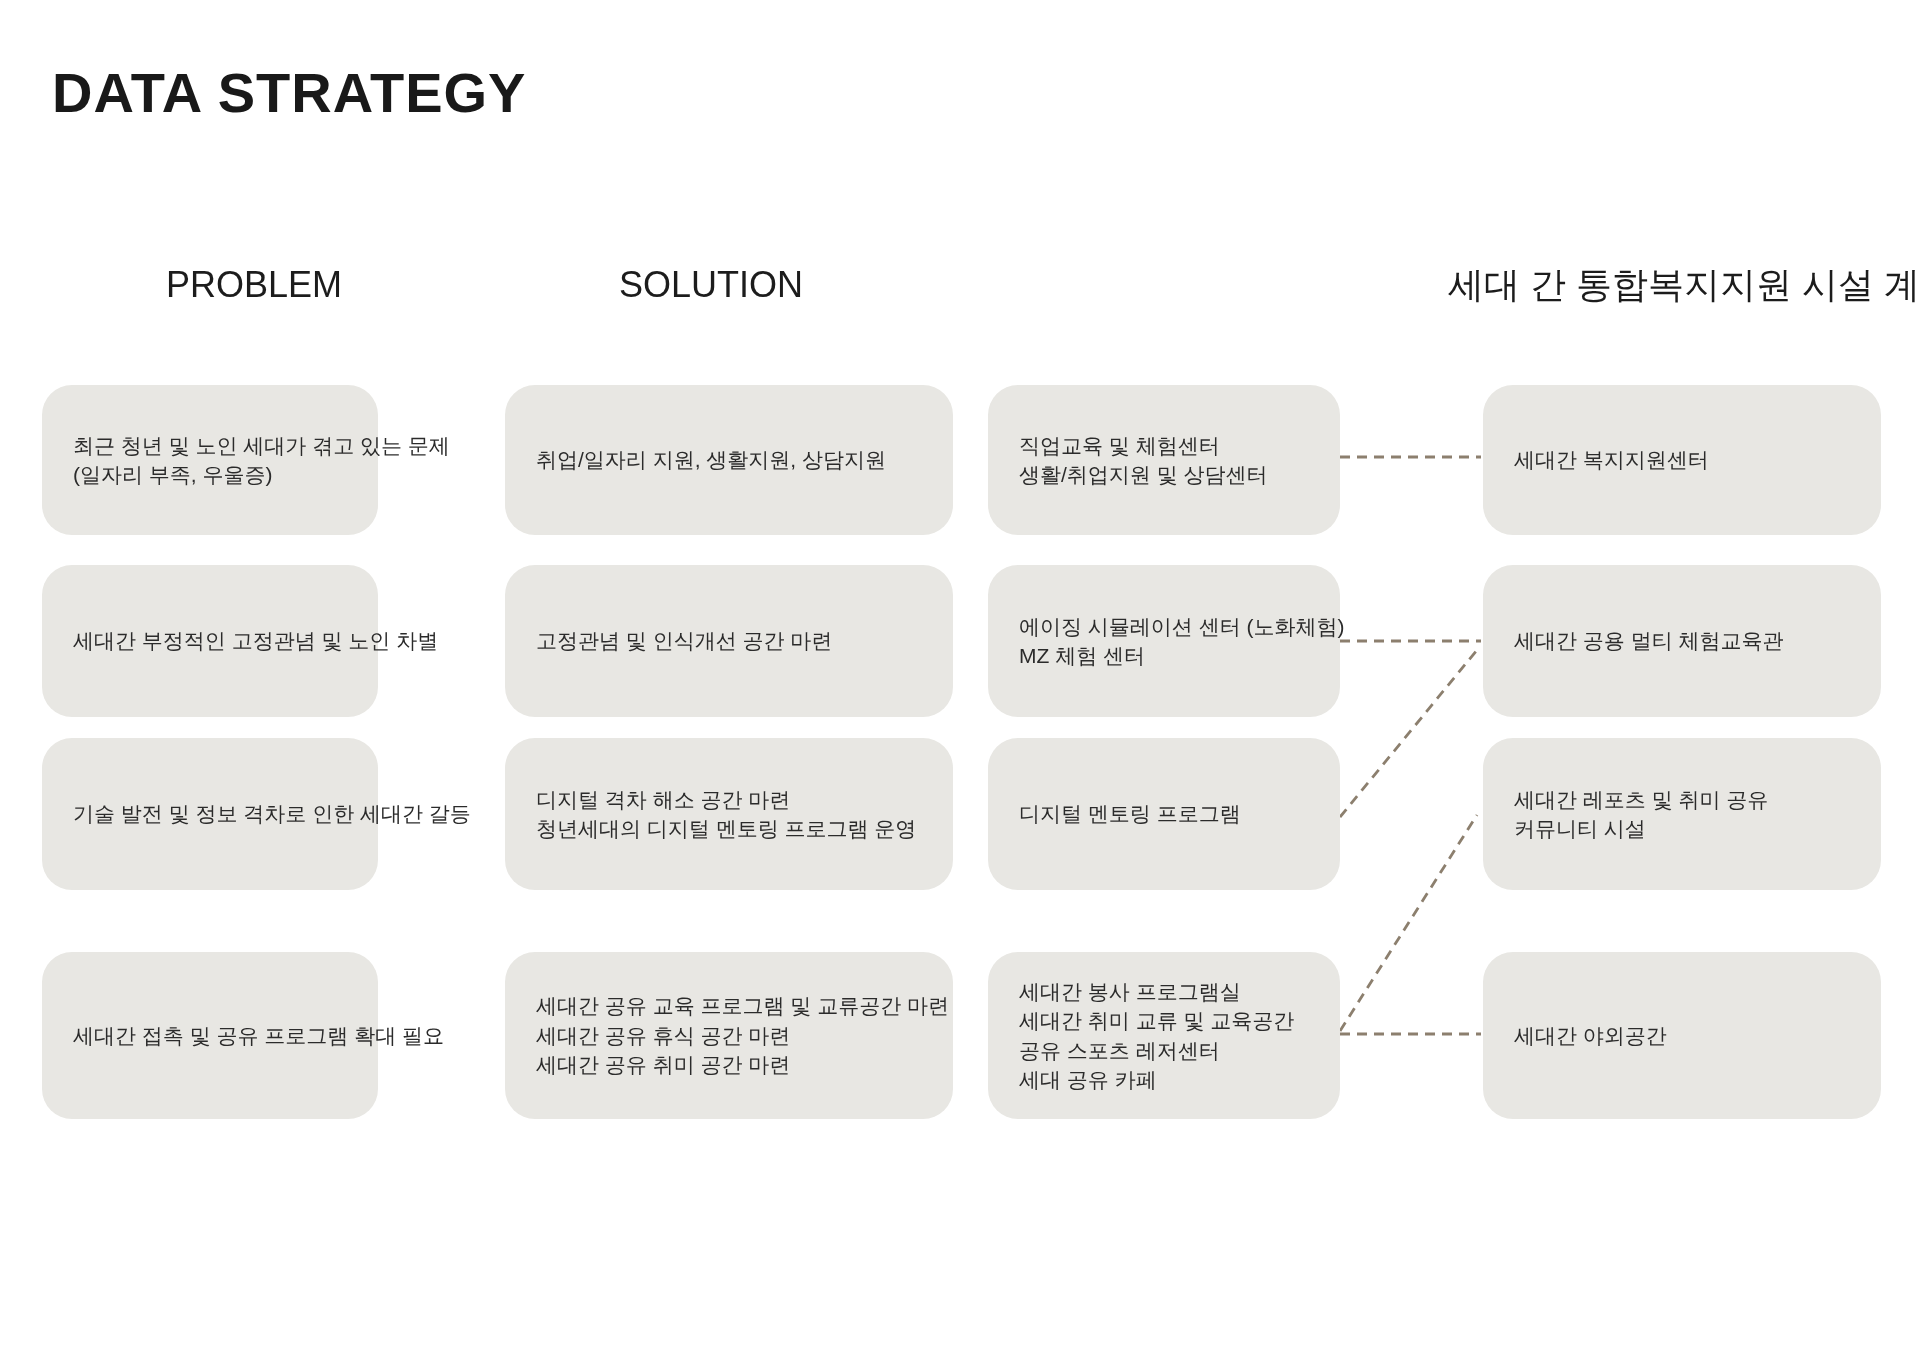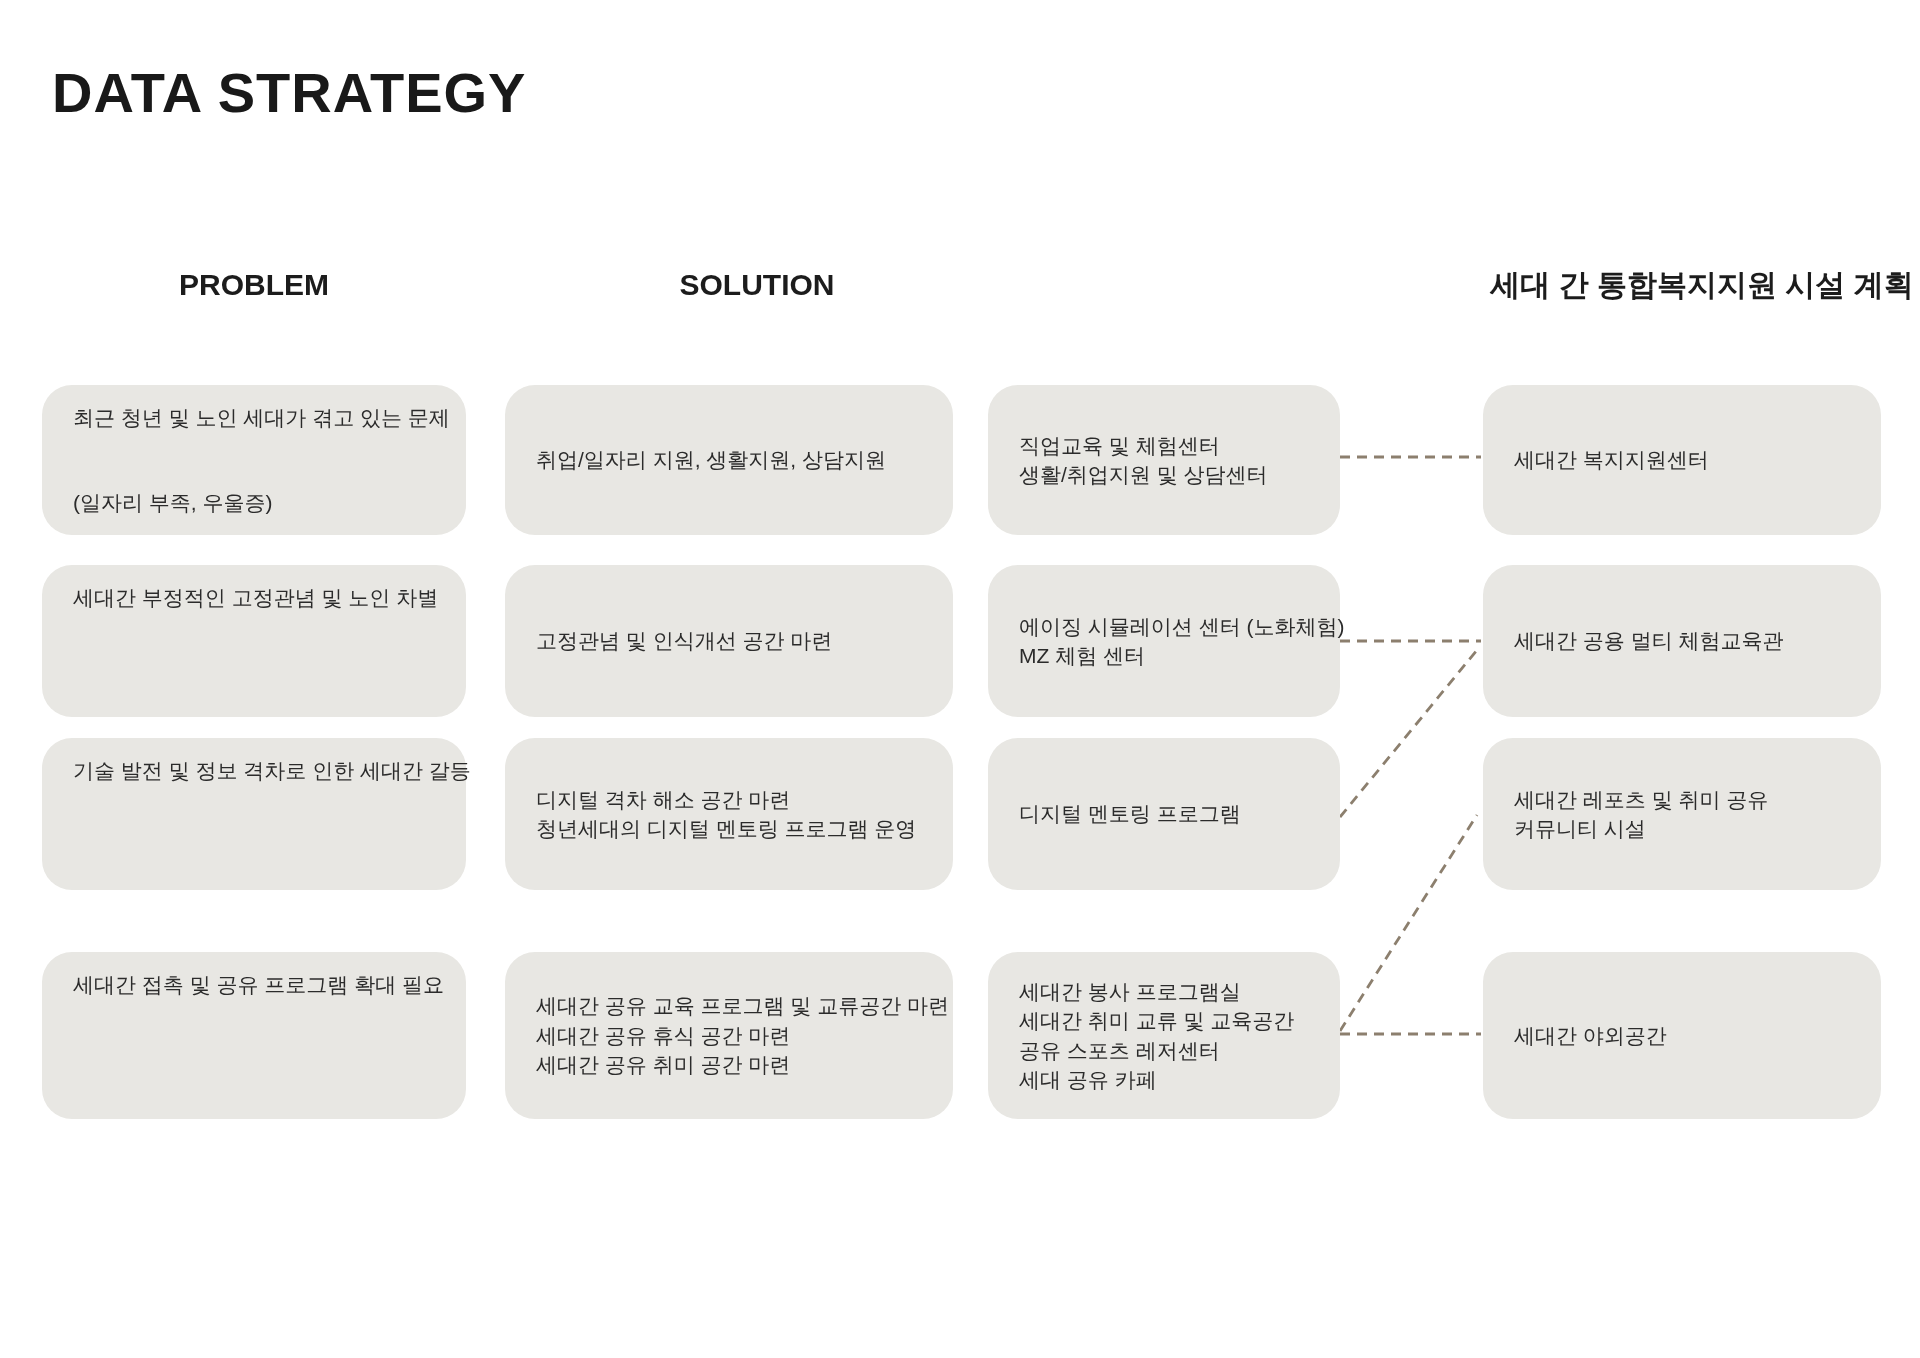--- a/index.html
+++ b/index.html
@@ -12,38 +12,38 @@
   .canvas { position:absolute; inset:0; }
 
   .title {
     position:absolute; left:52px; top:48px;
     font-size:56px; font-weight:bold; letter-spacing:1px;
     color:#191919; white-space:nowrap;margin-top:12px;
   }
 
   .col-header {
     position:absolute; top:264px; height:42px;
-    font-size:30px; color:#1c1c1c;
+    font-size:36px; color:#1c1c1c;
     text-align:right; white-space:nowrap;
-    display:flex; align-items:center; justify-content:center;font-weight:bold;
+    display:flex; align-items:center; justify-content:center;
   }
   .h-problem  { left:42px;   width:424px; }
-  .h-solution { left:533px;  width:448px; }
+  .h-solution { left:487px;  width:448px; }
   .h-space    { left:988px;  width:352px; }
   .h-plan     { left:1462px; width:480px; }
 
   .box {
     position:absolute;
     background:#e8e7e3;
     border-radius:30px;
     display:flex; flex-direction:column; justify-content:center;
     padding:18px 24px 18px 31px;
     font-size:21px; line-height:1.4; color:#2b2b2b;
   }
-  .c1 { left:42px;   width:424px;justify-content:space-between; }
+  .c1 { left:42px;   width:336px; }
   .c2 { left:505px;  width:448px; }
   .c3 { left:988px;  width:352px; }
   .c4 { left:1483px; width:398px; }
 
   .r1 { top:385px; height:150px; }
   .r2 { top:565px; height:152px; }
   .r3 { top:738px; height:152px; }
   .r4 { top:952px; height:167px; }
 
   .box .line { white-space:nowrap; }

